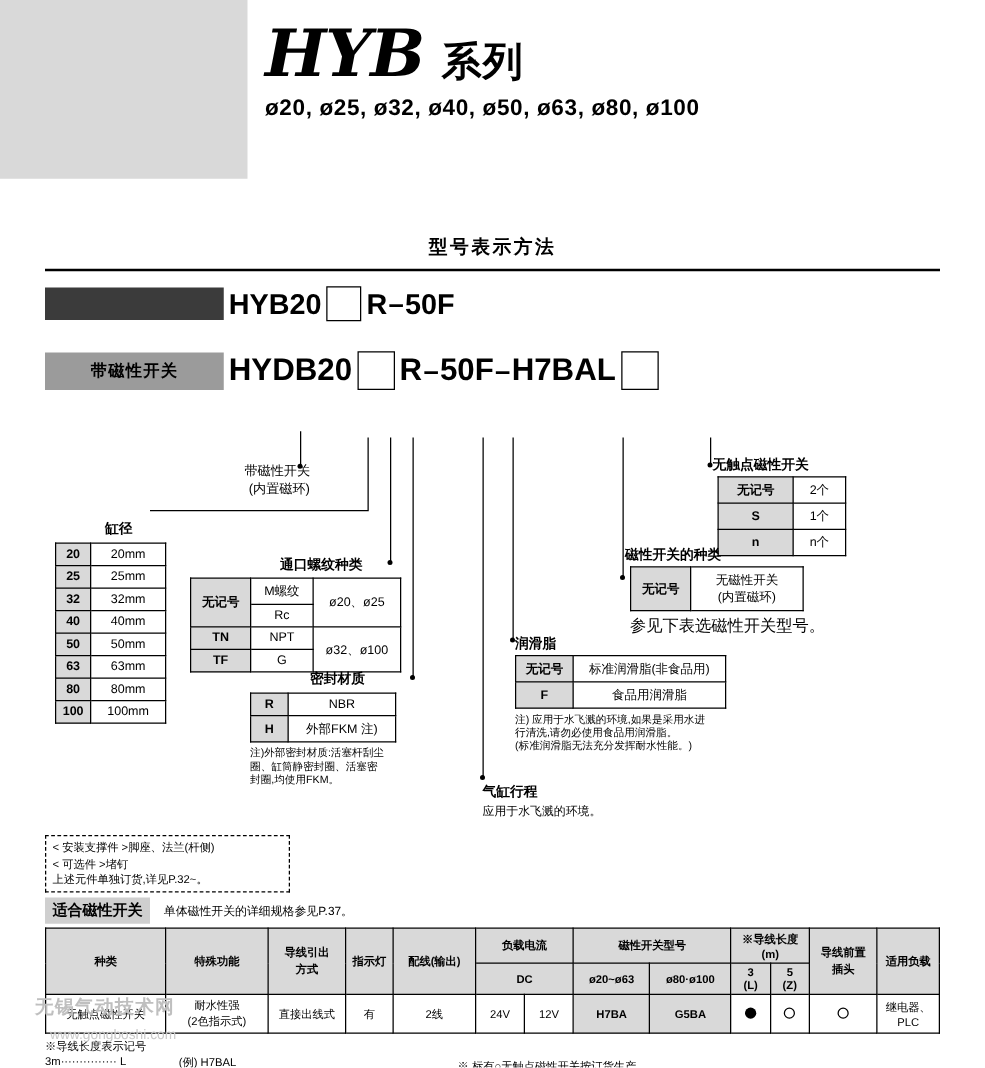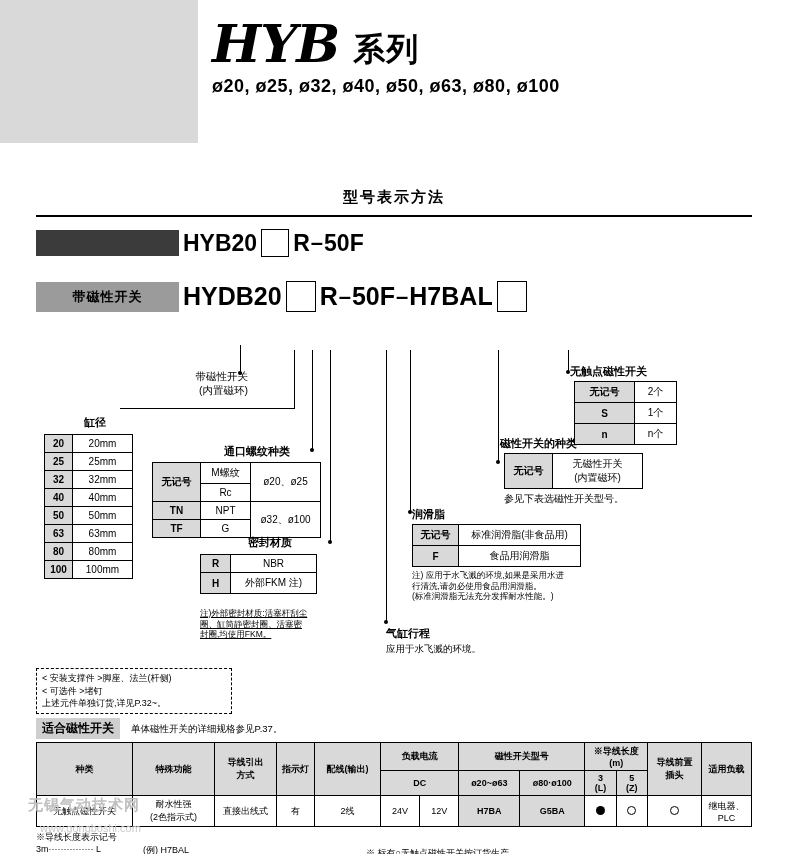--- a/index.html
+++ b/index.html
@@ -228,21 +228,21 @@
       <tr>
           <td style="width:30px; background:#d9d9d9; font-weight:bold;">R</td>
           <td style="width:86px;">NBR</td>
         </tr>
       <tr>
           <td style="background:#d9d9d9; font-weight:bold;">H</td>
           <td>外部FKM 注)</td>
         </tr>
     </tbody>
   </table>
-  <div class="note" style="width:108px; margin-top:14px;text-decoration:underline;">注)外部密封材质:活塞杆刮尘圈、缸筒静密封圈、活塞密封圈,均使用FKM。</div>
+  <div class="note" style="width:108px; margin-top:3px;">注)外部密封材质:活塞杆刮尘圈、缸筒静密封圈、活塞密封圈,均使用FKM。</div>
 </div>
 
 <div class="vline" style="left:386px; top:350px; height:272px;"></div>
 <div class="dot" style="left:384px; top:620px;"></div>
 <div class="lbl hdr-label" style="left:386px; top:626px;">气缸行程</div>
 <div class="lbl" style="left:386px; top:643px; font-size:9.5px;">应用于水飞溅的环境。</div>
 
 <div class="vline" style="left:410px; top:350px; height:162px;"></div>
 <div class="dot" style="left:408px; top:510px;"></div>
 <div class="lbl hdr-label" style="left:412px; top:507px;">润滑脂</div>
@@ -274,21 +274,21 @@
     <tbody>
       <tr>
         <td style="width:48px; background:#d9d9d9; font-weight:bold;">无记号</td>
         <td style="width:90px;">
           <div>无磁性开关</div>
           <div>(内置磁环)</div>
         </td>
       </tr>
     </tbody>
   </table>
-  <div class="lbl" style="position:static; font-size:10px; margin-top:3px;">参见下表选磁性开关型号。</div>
+  <div class="lbl" style="position:static; font-size:13px; margin-top:3px;">参见下表选磁性开关型号。</div>
 </div>
 
 <div class="vline" style="left:568px; top:350px; height:22px;"></div>
 <div class="dot" style="left:566px; top:370px;"></div>
 <div class="lbl hdr-label" style="left:570px; top:364px;">无触点磁性开关</div>
 <div style="position:absolute; left:574px; top:381px;">
   <table class="t">
     <tbody>
       <tr>
           <td style="width:60px; background:#d9d9d9; font-weight:bold;">无记号</td>

